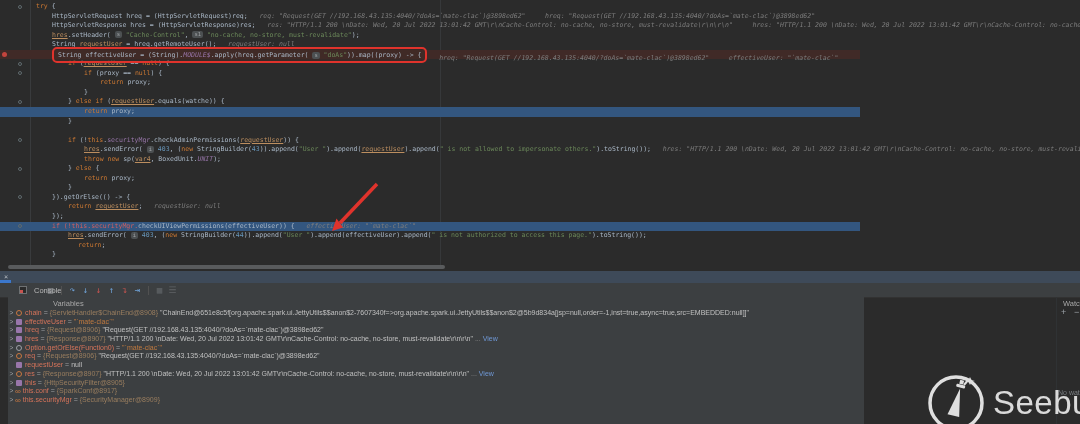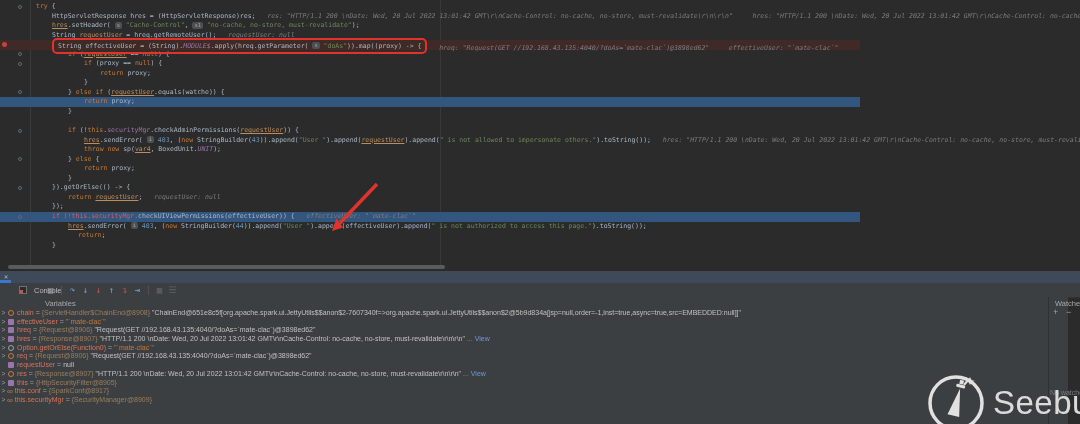--- a/index.html
+++ b/index.html
@@ -39,21 +39,21 @@
   #dbgbar{position:absolute;left:0;top:283px;width:1080px;height:14px;background:#3c3f41;border-bottom:1px solid #323232;}
   #console-tab{position:absolute;left:19px;top:1px;height:12px;display:flex;align-items:center;gap:7px;}
   #console-icon{width:8px;height:8px;border:1px solid #6e7173;box-sizing:border-box;position:relative;background:#2b2b2b;}
   #console-icon::after{content:"";position:absolute;left:0;bottom:0;width:3px;height:3px;background:#c75450;}
   #console-label{color:#bbbbbb;font-size:7.5px;font-family:"Liberation Sans",sans-serif;}
   #dbg-icons{position:absolute;left:44px;top:0;height:14px;display:flex;align-items:center;}
   .dbg-sep{width:1px;height:9px;background:#515151;margin:0 4px;}
   .dbg-ic{width:13px;text-align:center;font-size:9px;line-height:13px;cursor:default;}
   .ic-blue{color:#6ea0d4;} .ic-red{color:#c75450;} .ic-gray{color:#9da0a3;} .ic-muted{color:#5f6366;}
   
-  #panel{position:absolute;left:0;top:297px;width:1068px;height:127px;background:#3c3f41;font-family:"Liberation Sans",sans-serif;}
+  #panel{position:absolute;left:8px;top:297px;width:856px;height:127px;background:#3c3f41;font-family:"Liberation Sans",sans-serif;}
   #vars-header{position:absolute;left:45px;top:2px;color:#a7a7a7;font-size:7.5px;}
   #tree{position:absolute;left:0;top:12px;width:1045px;height:115px;overflow:hidden;}
   .vrow{position:relative;height:8.7px;line-height:8.7px;white-space:pre;overflow:hidden;font-size:7px;}
   .vchev{display:inline-block;width:7px;color:#9da0a3;font-size:6.5px;text-align:center;}
   .vi{display:inline-block;width:6px;height:6px;margin:0 3px 0 1px;vertical-align:-1px;box-sizing:border-box;}
   .vi-parameter{border:1.5px solid #ca7840;border-radius:50%;}
   .vi-local{background:#9876aa;border-radius:1px;}
   .vi-method{border:1.5px solid #9da0a6;border-radius:50%;}
   .vi-watch{width:auto;height:auto;color:#ca7840;font-size:8px;vertical-align:-1px;margin:0 2px 0 0;}
   .vname{color:#d4735a;}
@@ -75,20 +75,21 @@
 </head>
 <body>
 
 <div id="app">
 
   <div id="editor">
     <div id="gutter-line"></div>
     <div id="margin-guide"></div>
     <div id="code-lines">
         <div class="cl"><span class="fold-ring"></span><span class="code" style="left: 36px;"><span class="sg-k">try </span><span class="sg-t">{</span></span></div>
+        <div class="cl"><span class="code" style="left: 52px;"><span class="sg-t">HttpServletRequest hreq = (HttpServletRequest)req;</span><span class="sg-h">   req: "Request(GET //192.168.43.135:4040/?doAs=`mate-clac`)@3898ed62"     hreq: "Request(GET //192.168.43.135:4040/?doAs=`mate-clac`)@3898ed62"</span></span></div>
         <div class="cl"><span class="code" style="left: 52px;"><span class="sg-t">HttpServletResponse hres = (HttpServletResponse)res;</span><span class="sg-h">   res: "HTTP/1.1 200 \nDate: Wed, 20 Jul 2022 13:01:42 GMT\r\nCache-Control: no-cache, no-store, must-revalidate\r\n\r\n"     hres: "HTTP/1.1 200 \nDate: Wed, 20 Jul 2022 13:01:42 GMT\r\nCache-Control: no-cache, no-store, must-revalidate\r\n\r\n"</span></span></div>
         <div class="cl"><span class="code" style="left: 52px;"><span class="sg-u">hres</span><span class="sg-t">.setHeader( </span><span class="sg-p">s</span><span class="sg-s"> "Cache-Control"</span><span class="sg-t">, </span><span class="sg-p">s1</span><span class="sg-s"> "no-cache, no-store, must-revalidate"</span><span class="sg-t">);</span></span></div>
         <div class="cl"><span class="code" style="left: 52px;"><span class="sg-t">String </span><span class="sg-u">requestUser</span><span class="sg-t"> = hreq.getRemoteUser();</span><span class="sg-h">   requestUser: null</span></span></div>
         <div class="cl bg-red"><span class="bp-dot"></span><span class="code" style="left: 52px;"><span class="redbox"><span class="sg-t">String effectiveUser = (String).</span><span class="sg-fi">MODULE$</span><span class="sg-t">.apply(hreq.getParameter( </span><span class="sg-p">s</span><span class="sg-s"> "doAs"</span><span class="sg-t">)).map((proxy) -&gt; {</span></span><span class="sg-h">   hreq: "Request(GET //192.168.43.135:4040/?doAs=`mate-clac`)@3898ed62"     effectiveUser: "`mate-clac`"</span></span></div>
         <div class="cl"><span class="fold-ring"></span><span class="code" style="left: 68px;"><span class="sg-k">if</span><span class="sg-t"> (</span><span class="sg-u">requestUser</span><span class="sg-t"> == </span><span class="sg-k">null</span><span class="sg-t">) {</span></span></div>
         <div class="cl"><span class="fold-ring"></span><span class="code" style="left: 84px;"><span class="sg-k">if</span><span class="sg-t"> (proxy == </span><span class="sg-k">null</span><span class="sg-t">) {</span></span></div>
         <div class="cl"><span class="code" style="left: 100px;"><span class="sg-k">return</span><span class="sg-t"> proxy;</span></span></div>
         <div class="cl"><span class="code" style="left: 84px;"><span class="sg-t">}</span></span></div>
         <div class="cl"><span class="fold-ring"></span><span class="code" style="left: 68px;"><span class="sg-t">} </span><span class="sg-k">else if</span><span class="sg-t"> (</span><span class="sg-u">requestUser</span><span class="sg-t">.equals(watche)) {</span></span></div>
         <div class="cl bg-blue"><span class="code" style="left: 84px;"><span class="sg-k">return</span><span class="sg-t"> proxy;</span></span></div>

